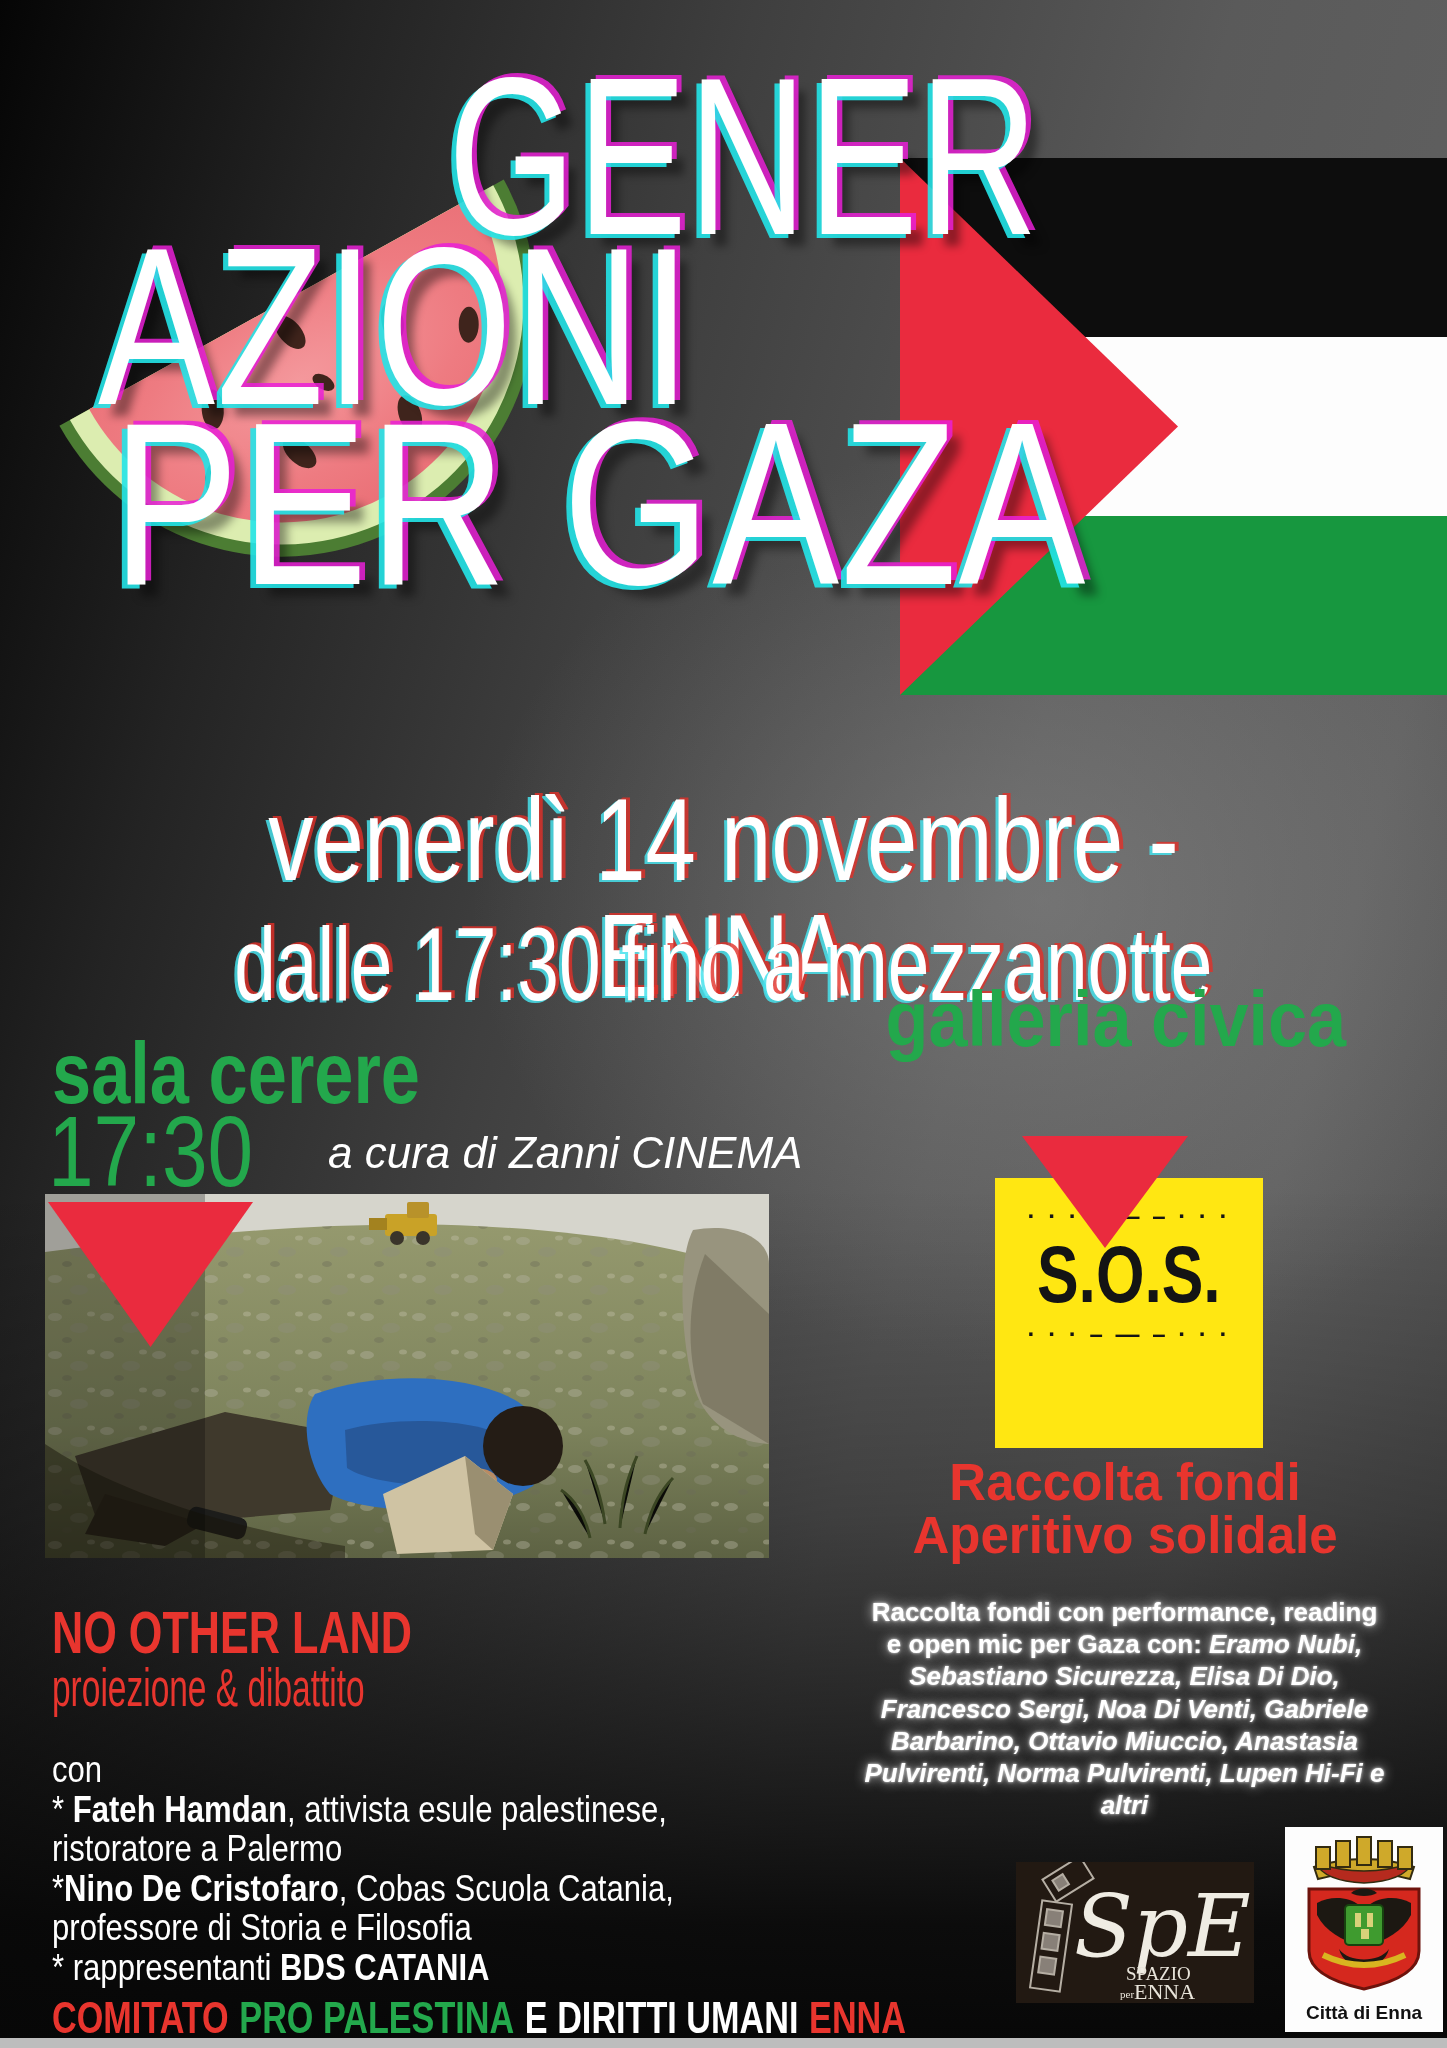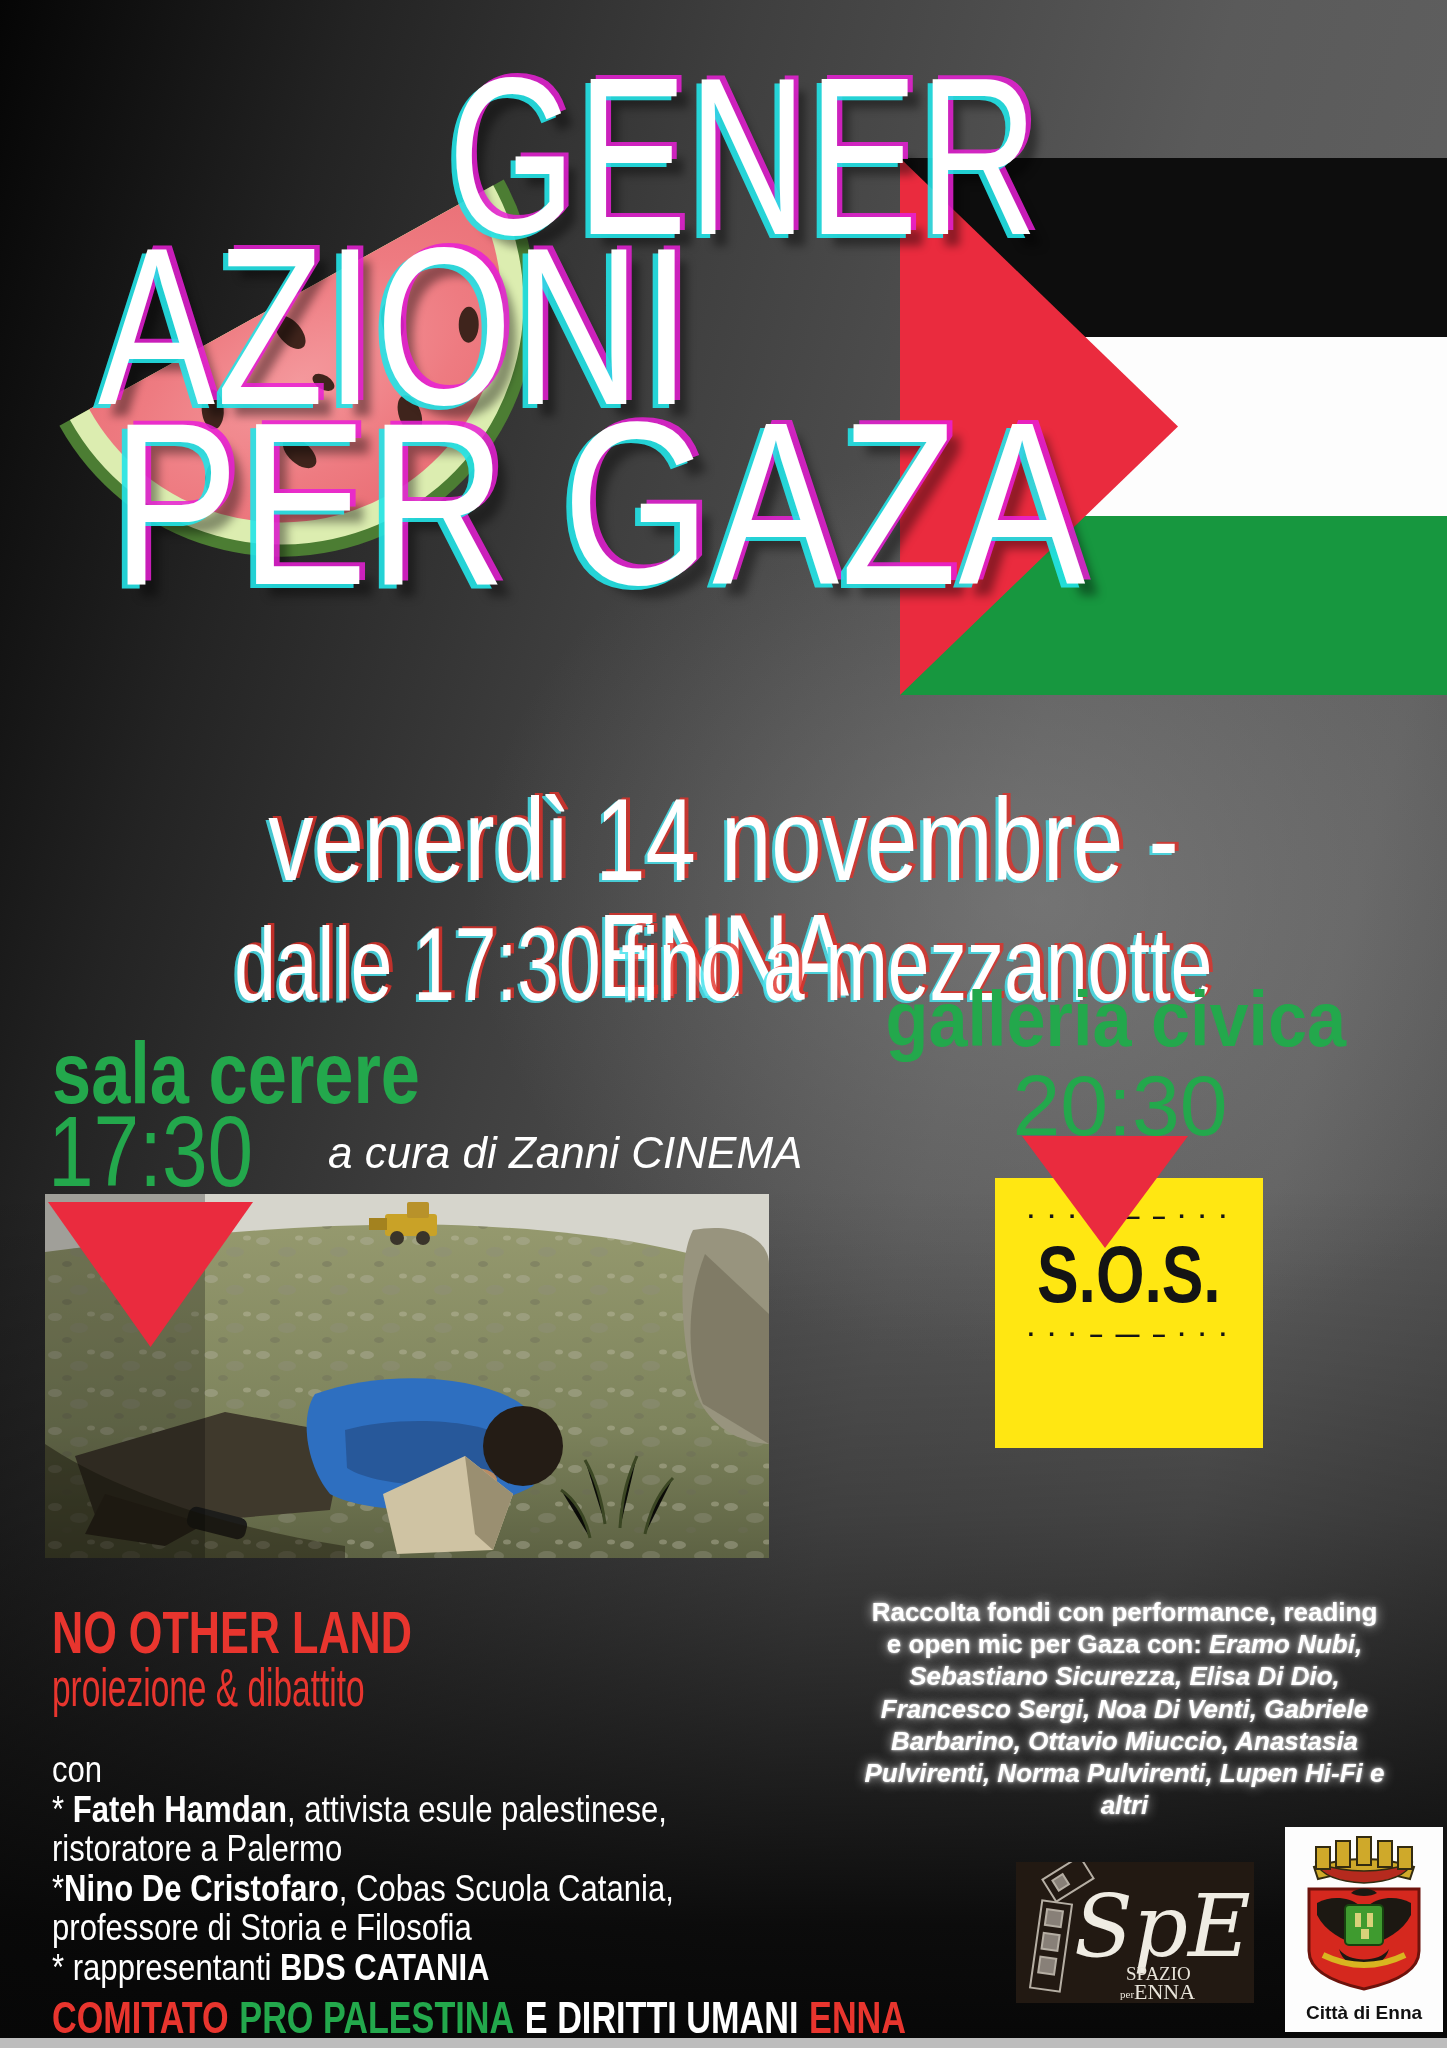--- a/index.html
+++ b/index.html
@@ -186,29 +186,32 @@
     <div><span>*</span><b>Nino De Cristofaro</b><span>, Cobas Scuola Catania,</span></div>
     <div><span></span><b></b><span>professore di Storia e Filosofia</span></div>
     <div><span>* rappresentanti </span><b>BDS CATANIA</b><span></span></div>
   </div>
 
   <div class="abs footer-line">
     <span class="red-txt">COMITATO</span><span class="green-txt">PRO PALESTINA</span><span class="white-txt">E DIRITTI UMANI</span><span class="red-txt">ENNA</span>
   </div>
 
   <div class="abs galleria green-txt"><span>galleria civica</span></div>
-  <div class="abs galleria-time green-txt">20:30</div>
   <div class="abs tri-right" style="background:#ea2b3e;"></div>
 
   <div class="abs sos-box" style="background:#ffe712;">
     <div class="morse morse-top">· · ·  – — –  · · ·</div>
     <div class="sos-line"><span>S.O.S.</span></div>
     <div class="morse morse-bottom">· · ·  – — –  · · ·</div>
   </div>
 
+  <div class="abs fund-head red-txt">
+    <div>Raccolta fondi</div>
+    <div>Aperitivo solidale</div>
+  </div>
 
   <div class="abs performers-block">
     <span>Raccolta fondi con performance, reading e open mic per Gaza con:</span>
     <span class="italic">Eramo Nubi, Sebastiano Sicurezza, Elisa Di Dio, Francesco Sergi, Noa Di Venti, Gabriele Barbarino, Ottavio Miuccio, Anastasia Pulvirenti, Norma Pulvirenti, Lupen Hi-Fi e altri</span>
   </div>
 
   <div class="abs spe-box">
     <svg width="238" height="141" viewBox="0 0 238 141">
       <g stroke="#cfc8bd" stroke-width="2" fill="none" opacity=".85">
         <rect x="20" y="40" width="30" height="88" transform="rotate(8 35 84)"></rect>

